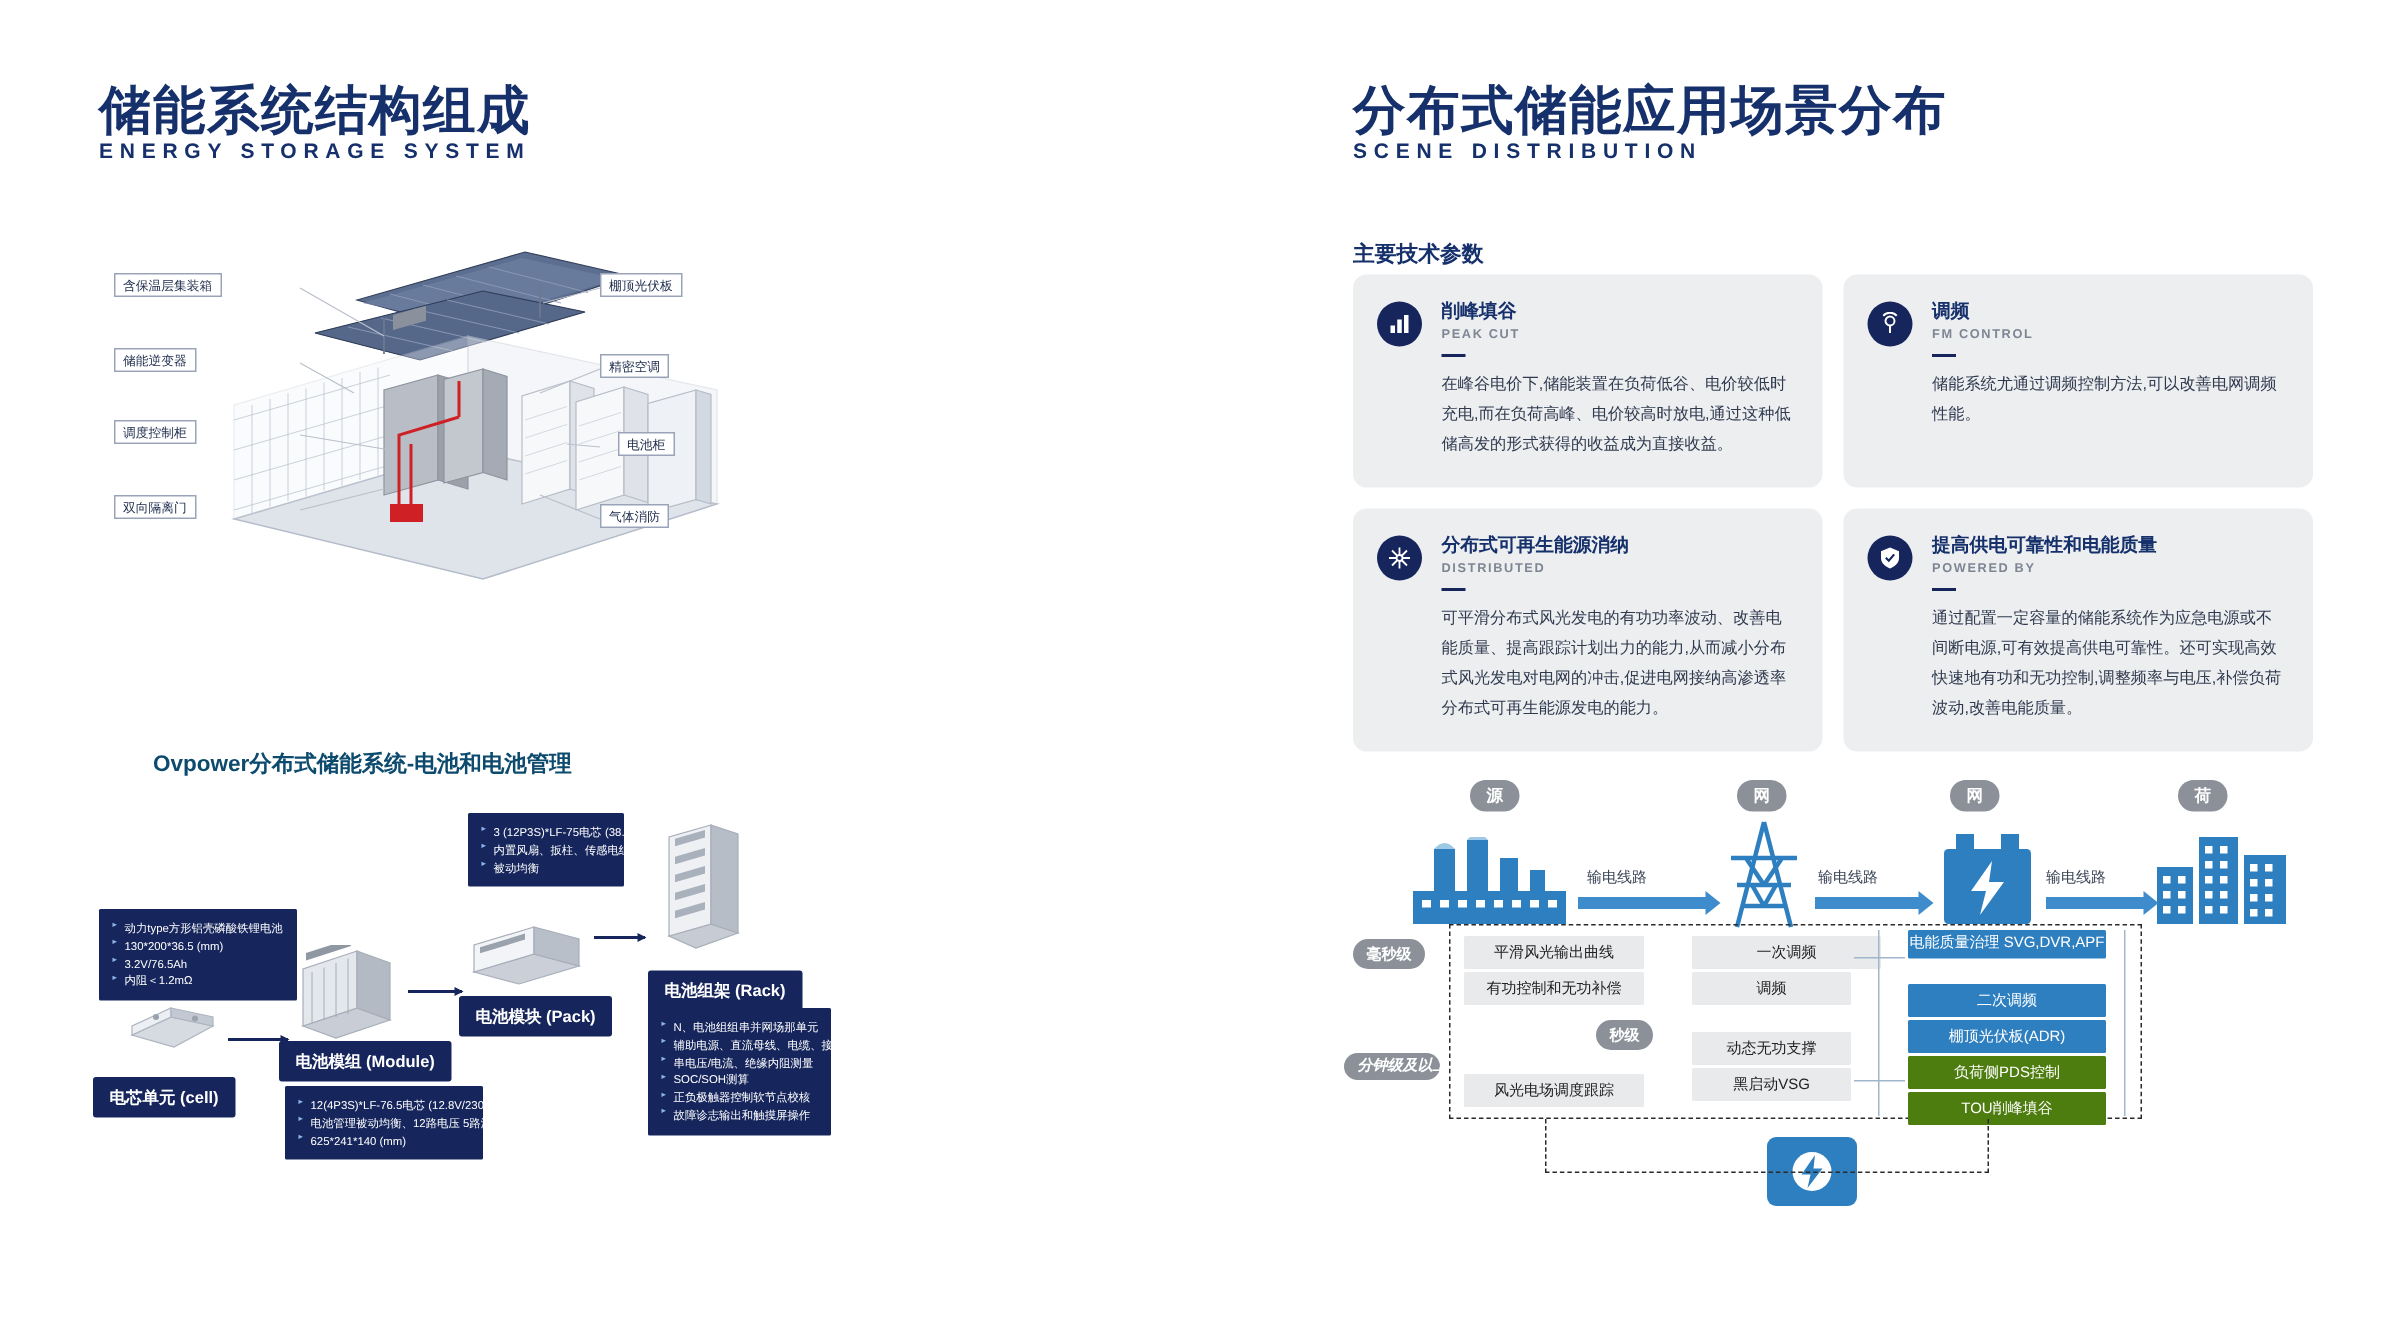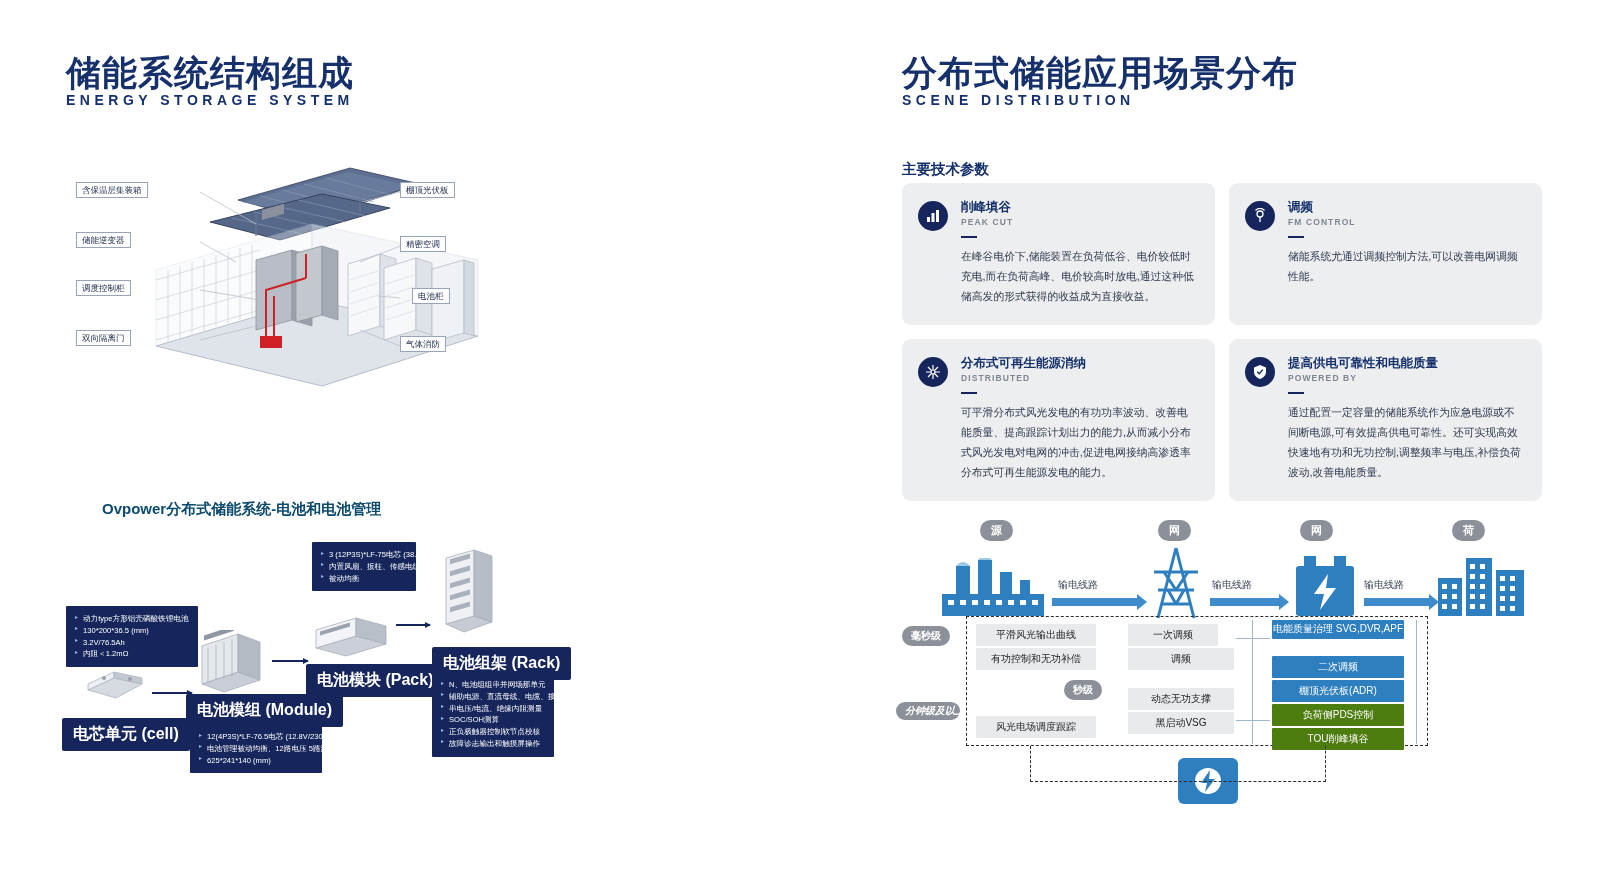--- a/index.html
+++ b/index.html
@@ -43,21 +43,21 @@
   .bluebox {
     position:absolute; background:#16265c; color:#fff; font-size:7.6px;
     line-height:1.55; padding:7px 8px 7px 8px; border-radius:1px;
   }
   .bluebox div { position:relative; padding-left:9px; white-space:nowrap; }
   .bluebox div:before {
     content:"►"; position:absolute; left:0; top:0.5px; font-size:5px; color:#8fb4e8;
   }
   .caplabel {
     position:absolute; background:#16265c; color:#fff; font-weight:bold;
-    font-size:16px; padding:6px 11px; border-radius:2px; white-space:nowrap;
+    font-size:11px; padding:6px 11px; border-radius:2px; white-space:nowrap;
   }
   .arrowline { position:absolute; background:#16265c; height:1.5px; }
   .arrowline:after {
     content:""; position:absolute; right:-1px; top:-2.5px;
     border-left:6px solid #16265c; border-top:3px solid transparent; border-bottom:3px solid transparent;
   }
 
   
   .cell-dev { position:absolute; left:84px; top:668px; width:62px; height:34px; }
   .module-dev { position:absolute; left:196px; top:630px; width:70px; height:66px; }
@@ -489,21 +489,21 @@
       <div class="tagline" style="left:22px; top:106px;">毫秒级</div>
       <div class="tagline" style="left:184px; top:160px;">秒级</div>
       <div class="tagline" style="left:16px; top:182px; width:64px; text-align:center; line-height:1.15;font-style:italic;">分钟级及以上</div>
 
       <div class="dashbox" style="left:86px; top:96px; width:462px; height:130px;"></div>
 
       <div class="pill" style="left:96px; top:104px; width:120px;">平滑风光输出曲线</div>
       <div class="pill" style="left:96px; top:128px; width:120px;">有功控制和无功补偿</div>
       <div class="pill" style="left:96px; top:196px; width:120px;">风光电场调度跟踪</div>
 
-      <div class="pill" style="left:248px; top:104px; width:90px;">一次调频</div>
+      <div class="pill" style="left:248px; top:104px; width:126px;">一次调频</div>
       <div class="pill" style="left:248px; top:128px; width:106px;">调频</div>
       <div class="pill" style="left:248px; top:168px; width:106px;">动态无功支撑</div>
       <div class="pill" style="left:248px; top:192px; width:106px;">黑启动VSG</div>
 
       <div class="pill pill-blue" style="left:392px; top:100px; width:132px; line-height:1.25; padding:3px 0;">电能质量治理 SVG,DVR,APF</div>
       <div class="pill pill-blue" style="left:392px; top:136px; width:132px;">二次调频</div>
       <div class="pill pill-blue" style="left:392px; top:160px; width:132px;">棚顶光伏板(ADR)</div>
       <div class="pill pill-blue2" style="left:392px; top:184px; width:132px;">负荷侧PDS控制</div>
       <div class="pill pill-blue2" style="left:392px; top:208px; width:132px;">TOU削峰填谷</div>
 

